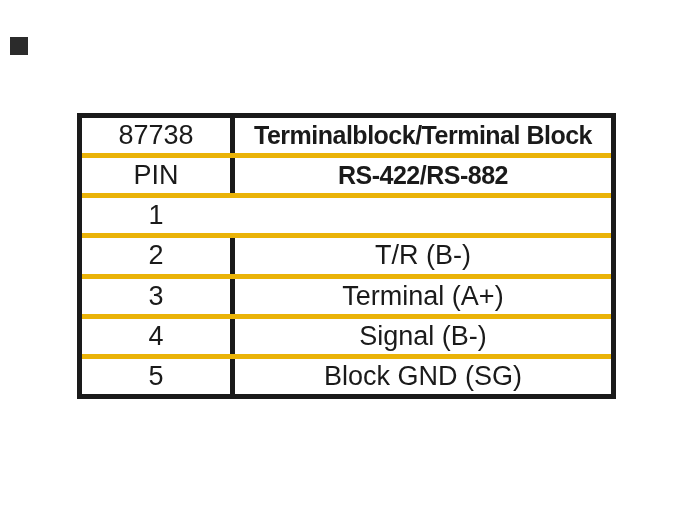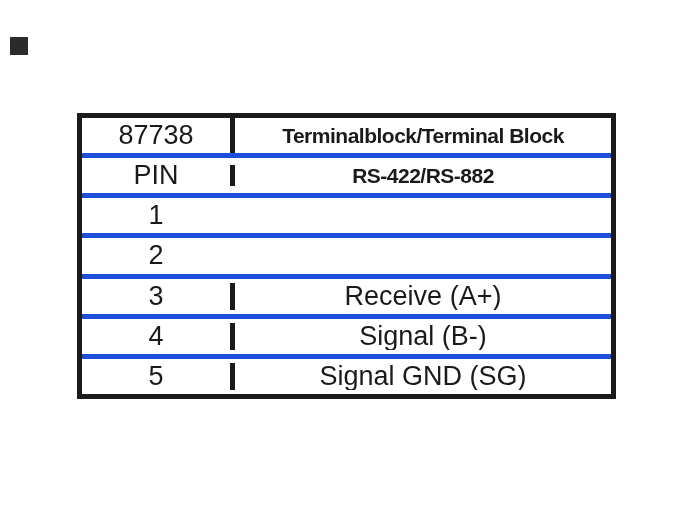--- a/index.html
+++ b/index.html
@@ -34,22 +34,21 @@
     display: flex;
     flex-direction: column;
     background: #ffffff;
   }
   .row {
     display: flex;
     flex: 1 1 0;
     min-height: 0;
   }
   .row + .row {
-    border-top: 5px solid #1d4ed8;
-    align-items: center;
+    border-top: 5px solid #eab308;
   }
   .cell {
     display: flex;
     align-items: center;
     justify-content: center;
     color: #1a1a1a;
     font-size: 27px;
     line-height: 1;
     white-space: nowrap;
     overflow: hidden;
@@ -57,21 +56,21 @@
   .cell.pin-col {
     width: 148px;
     flex: 0 0 148px;
   }
   .cell.signal-col {
     flex: 1 1 auto;
     border-left: 5px solid #1a1a1a;
   }
   .row.header .signal-col {
     font-weight: bold;
-    font-size: 21px;
+    font-size: 25px;
     letter-spacing: -0.5px;
   }
 </style>
 </head>
 <body>
 
 <div class="canvas">
 
   <div class="corner-marker" style="background-color: rgb(43, 43, 43);"></div>
 
@@ -86,31 +85,32 @@
       <div class="cell pin-col">PIN</div>
       <div class="cell signal-col">RS-422/RS-882</div>
     </div>
 
     <div class="row">
       <div class="cell pin-col">1</div>
     </div>
 
     <div class="row">
       <div class="cell pin-col">2</div>
+      <div class="cell signal-col">T/R (B-)</div>
     </div>
 
     <div class="row">
       <div class="cell pin-col">3</div>
-      <div class="cell signal-col">Receive (A+)</div>
+      <div class="cell signal-col">Terminal (A+)</div>
     </div>
 
     <div class="row">
       <div class="cell pin-col">4</div>
       <div class="cell signal-col">Signal (B-)</div>
     </div>
 
     <div class="row">
       <div class="cell pin-col">5</div>
-      <div class="cell signal-col">Signal GND (SG)</div>
+      <div class="cell signal-col">Block GND (SG)</div>
     </div>
 
   </div>
 </div>
 
 </body></html>

